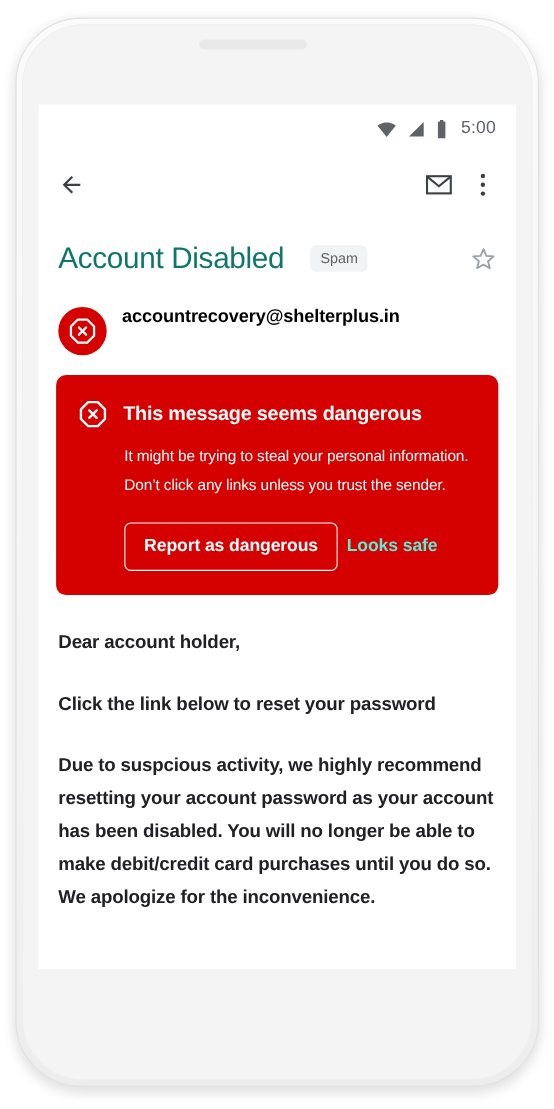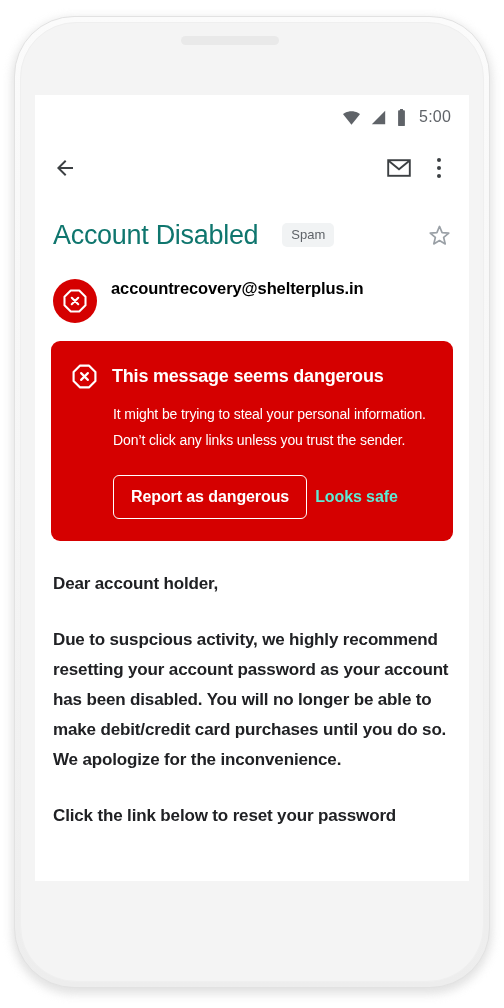--- a/index.html
+++ b/index.html
@@ -357,18 +357,18 @@
       </div>
       <div class="danger-body">It might be trying to steal your personal information. Don’t click any links unless you trust the sender.</div>
       <div class="danger-actions">
         <button class="btn-outline">Report as dangerous</button>
         <button class="btn-text">Looks safe</button>
       </div>
     </div>
 
     <div class="msg-body">
       <p>Dear account holder,</p>
+      <p>Click the link below to reset your password</p>
       <p>Due to suspcious activity, we highly recommend resetting your account password as your account has been disabled. You will no longer be able to make debit/credit card purchases until you do so. We apologize for the inconvenience.</p>
-      <p>Click the link below to reset your password</p>
     </div>
 
   </div>
 </div>
 
 </body></html>

